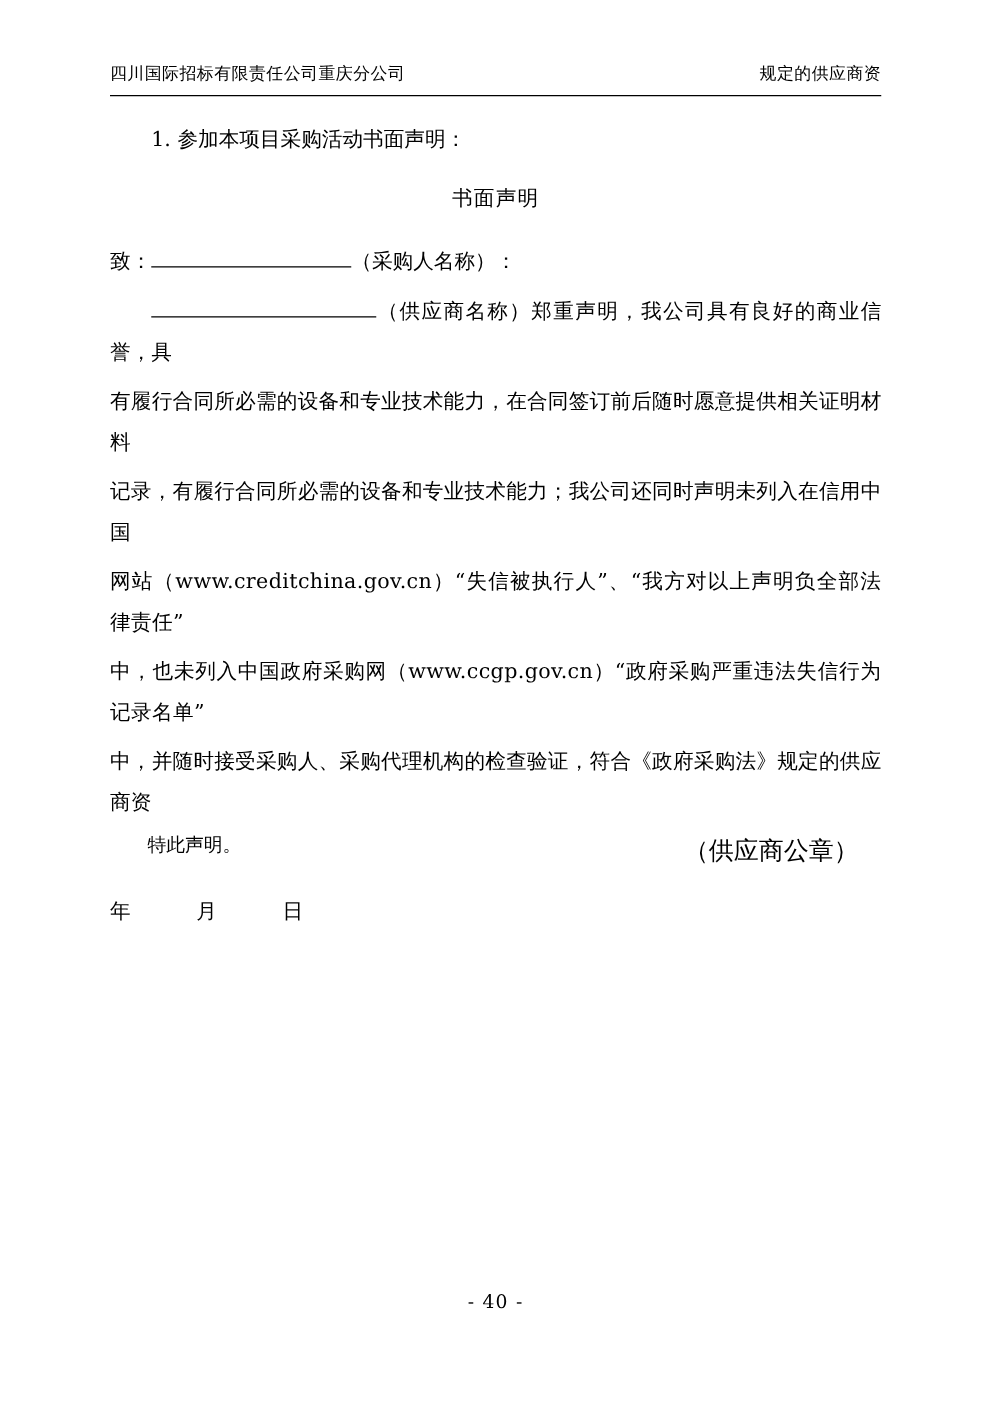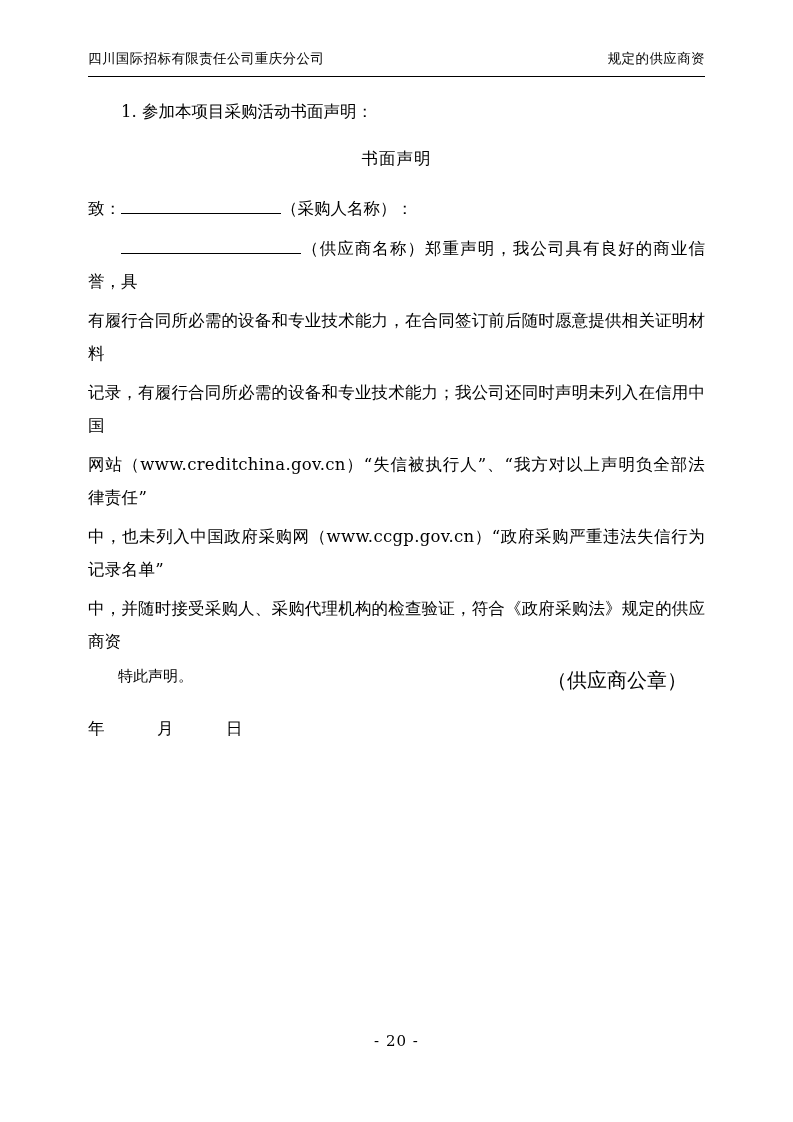--- a/index.html
+++ b/index.html
@@ -170,15 +170,15 @@
   <div class="seal">（供应商公章）</div>
 
   <div class="date-line">
     <span>年</span>
     <span class="date-gap"></span>
     <span>月</span>
     <span class="date-gap"></span>
     <span>日</span>
   </div>
 
-  <div class="footer">- 20 -</div>
+  <div class="footer">- 40 -</div>
 
 </div>
 
 </body></html>

